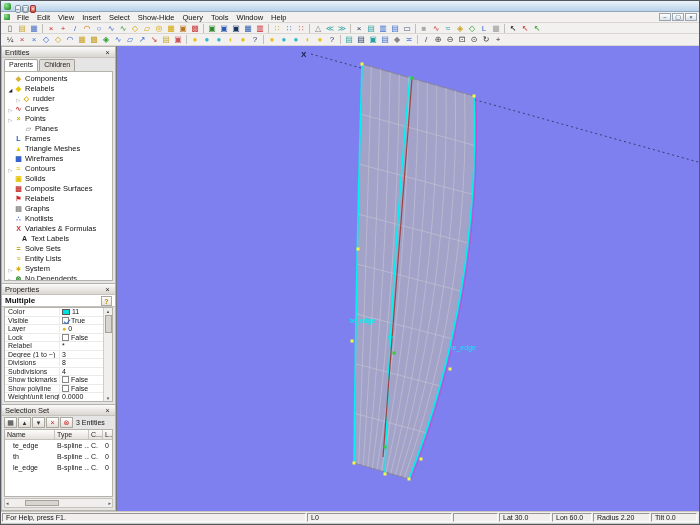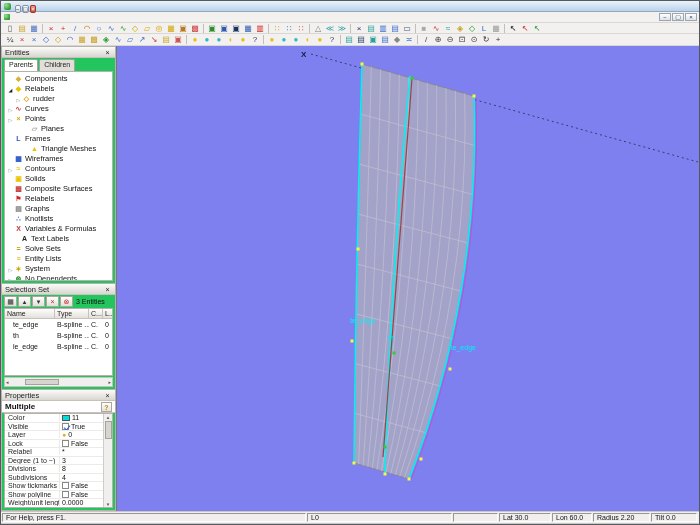--- a/index.html
+++ b/index.html
@@ -26,21 +26,21 @@
   
   .toolbar{height:11px;background:#f2f1ef;border-bottom:1px solid #dad7d2;display:flex;align-items:center;
     padding-left:3px;overflow:hidden;}
   .toolbar.r2{height:12px;}
   .tb-btn{width:12px;height:10px;display:flex;align-items:center;justify-content:center;
     font-size:8px;flex:none;}
   .tb-sep{width:1px;height:9px;background:#c2bfba;margin:0 2px;flex:none;}
   
   .main{display:flex;height:465px;background:#d6d3ce;}
   .dock{width:115px;display:flex;flex-direction:column;flex:none;}
-  .panel{background:#22c55e;border:1px solid #b5b2ac;border-top:none;display:flex;flex-direction:column;overflow:hidden;}
+  .panel{background:#e5e5e5;border:1px solid #b5b2ac;border-top:none;display:flex;flex-direction:column;overflow:hidden;}
   .panel.first{border-top:1px solid #b5b2ac;}
   .panel-header{height:11px;background:linear-gradient(#fbfbfa,#d9d6d1);display:flex;align-items:center;
     padding:0 3px;font-size:7.5px;color:#222;border-bottom:1px solid #c6c3bd;flex:none;}
   .panel-close{margin-left:auto;font-size:7px;width:9px;text-align:center;color:#222;line-height:9px;}
   
   .tabs{display:flex;padding:1px 2px 0;height:13px;flex:none;}
   .tab{font-size:7px;padding:0 4px;line-height:10px;border:1px solid #a5a29c;border-bottom:none;
     background:#e2dfda;border-radius:2px 2px 0 0;margin-right:1px;color:#222;}
   .tab.active{background:#fff;}
   .tree{flex:1;background:#fff;border:1px solid #b5b2ac;margin:0 2px 2px;overflow:hidden;padding-top:1px;}
@@ -97,20 +97,21 @@
 
 <div class="window">
 
   <div class="titlebar">
     <span class="app-icon"></span>
     <span id="title-btns"><span class="winbtn">−</span><span class="winbtn">▢</span><span class="winbtn close">×</span></span>
   </div>
 
   <div class="menubar">
     <span class="mdi-icon"></span>
+    <span id="menu-items"><span class="menu-item">File</span><span class="menu-item">Edit</span><span class="menu-item">View</span><span class="menu-item">Insert</span><span class="menu-item">Select</span><span class="menu-item">Show-Hide</span><span class="menu-item">Query</span><span class="menu-item">Tools</span><span class="menu-item">Window</span><span class="menu-item">Help</span></span>
     <span class="mdi-btns" id="mdi-btns">
         <span class="mdi-btn">−</span>
         <span class="mdi-btn">▢</span>
         <span class="mdi-btn">×</span>
       </span>
   </div>
 
   <div class="toolbar r1" id="tb1">
       <span class="tb-btn">
         <span style="color: rgb(85, 85, 85);">▯</span>
@@ -404,31 +405,31 @@
             <div class="tree-row" style="padding-left: 2px;">
               <span class="tree-arrow">▷</span>
               <span class="tree-ico" style="color: rgb(204, 51, 51);">∿</span>
               <span class="tree-label">Curves</span>
             </div>
             <div class="tree-row" style="padding-left: 2px;">
               <span class="tree-arrow">▷</span>
               <span class="tree-ico" style="color: rgb(216, 168, 0);">×</span>
               <span class="tree-label">Points</span>
             </div>
-            <div class="tree-row" style="padding-left: 18px;">
+            <div class="tree-row" style="padding-left: 12px;">
               <span class="tree-arrow"></span>
               <span class="tree-ico" style="color: rgb(168, 166, 164);">▱</span>
               <span class="tree-label">Planes</span>
             </div>
             <div class="tree-row" style="padding-left: 2px;">
               <span class="tree-arrow"></span>
               <span class="tree-ico" style="color: rgb(42, 86, 200);">L</span>
               <span class="tree-label">Frames</span>
             </div>
-            <div class="tree-row" style="padding-left: 18px;">
+            <div class="tree-row" style="padding-left: 2px;">
               <span class="tree-arrow"></span>
               <span class="tree-ico" style="color: rgb(232, 195, 0);">▲</span>
               <span class="tree-label">Triangle Meshes</span>
             </div>
             <div class="tree-row" style="padding-left: 2px;">
               <span class="tree-arrow"></span>
               <span class="tree-ico" style="color: rgb(42, 86, 200);">▦</span>
               <span class="tree-label">Wireframes</span>
             </div>
             <div class="tree-row" style="padding-left: 2px;">
@@ -483,20 +484,111 @@
             </div>
             <div class="tree-row" style="padding-left: 2px;">
               <span class="tree-arrow">▷</span>
               <span class="tree-ico" style="color: rgb(212, 165, 0);">∗</span>
               <span class="tree-label">System</span>
             </div>
             <div class="tree-row" style="padding-left: 2px;">
               <span class="tree-arrow">▷</span>
               <span class="tree-ico" style="color: rgb(42, 138, 42);">⊗</span>
               <span class="tree-label">No Dependents</span>
+            </div>
+          </div>
+      </div>
+
+      <div class="panel" style="height:121px">
+        <div class="panel-header">
+          <span>Properties</span>
+          <span class="panel-close">×</span>
+        </div>
+        <div class="props-title">
+          <span>Multiple</span>
+          <span class="props-help">?</span>
+        </div>
+        <div class="props-grid" id="props">
+            <div class="prop-row">
+              <span class="prop-name">Color</span>
+              <span class="prop-val">
+                <span class="swatch" style="background: rgb(0, 222, 222);"></span>
+                <span>11</span>
+              </span>
+            </div>
+            <div class="prop-row">
+              <span class="prop-name">Visible</span>
+              <span class="prop-val">
+                <span class="cb on"></span>
+                <span>True</span>
+              </span>
+            </div>
+            <div class="prop-row">
+              <span class="prop-name">Layer</span>
+              <span class="prop-val">
+                <span class="bulb">●</span>
+                <span>0</span>
+              </span>
+            </div>
+            <div class="prop-row">
+              <span class="prop-name">Lock</span>
+              <span class="prop-val">
+                <span class="cb"></span>
+                <span>False</span>
+              </span>
+            </div>
+            <div class="prop-row">
+              <span class="prop-name">Relabel</span>
+              <span class="prop-val">
+                <span>*</span>
+              </span>
+            </div>
+            <div class="prop-row">
+              <span class="prop-name">Degree (1 to ~)</span>
+              <span class="prop-val">
+                <span>3</span>
+              </span>
+            </div>
+            <div class="prop-row">
+              <span class="prop-name">Divisions</span>
+              <span class="prop-val">
+                <span>8</span>
+              </span>
+            </div>
+            <div class="prop-row">
+              <span class="prop-name">Subdivisions</span>
+              <span class="prop-val">
+                <span>4</span>
+              </span>
+            </div>
+            <div class="prop-row">
+              <span class="prop-name">Show tickmarks</span>
+              <span class="prop-val">
+                <span class="cb"></span>
+                <span>False</span>
+              </span>
+            </div>
+            <div class="prop-row">
+              <span class="prop-name">Show polyline</span>
+              <span class="prop-val">
+                <span class="cb"></span>
+                <span>False</span>
+              </span>
+            </div>
+            <div class="prop-row">
+              <span class="prop-name">Weight/unit length</span>
+              <span class="prop-val">
+                <span>0.0000</span>
+              </span>
+            </div>
+            <div class="vscroll">
+              <span>▴</span>
+              <span class="vthumb"></span>
+              <span class="vsp"></span>
+              <span>▾</span>
             </div>
           </div>
       </div>
 
       <div class="panel" style="height:106px">
         <div class="panel-header">
           <span>Selection Set</span>
           <span class="panel-close">×</span>
         </div>
         <div class="ss-toolbar" id="ss-toolbar">
@@ -532,111 +624,20 @@
               <span class="ss-cell" style="width: 14px; padding-left: 2px;">C.</span>
               <span class="ss-cell" style="width: 12px; padding-left: 2px;">0</span>
             </div>
           </div>
         <div class="hscroll">
           <span>◂</span>
           <span class="hthumb"></span>
           <span class="hsp"></span>
           <span>▸</span>
         </div>
-      </div>
-
-      <div class="panel" style="height:121px">
-        <div class="panel-header">
-          <span>Properties</span>
-          <span class="panel-close">×</span>
-        </div>
-        <div class="props-title">
-          <span>Multiple</span>
-          <span class="props-help">?</span>
-        </div>
-        <div class="props-grid" id="props">
-            <div class="prop-row">
-              <span class="prop-name">Color</span>
-              <span class="prop-val">
-                <span class="swatch" style="background: rgb(0, 222, 222);"></span>
-                <span>11</span>
-              </span>
-            </div>
-            <div class="prop-row">
-              <span class="prop-name">Visible</span>
-              <span class="prop-val">
-                <span class="cb on"></span>
-                <span>True</span>
-              </span>
-            </div>
-            <div class="prop-row">
-              <span class="prop-name">Layer</span>
-              <span class="prop-val">
-                <span class="bulb">●</span>
-                <span>0</span>
-              </span>
-            </div>
-            <div class="prop-row">
-              <span class="prop-name">Lock</span>
-              <span class="prop-val">
-                <span class="cb"></span>
-                <span>False</span>
-              </span>
-            </div>
-            <div class="prop-row">
-              <span class="prop-name">Relabel</span>
-              <span class="prop-val">
-                <span>*</span>
-              </span>
-            </div>
-            <div class="prop-row">
-              <span class="prop-name">Degree (1 to ~)</span>
-              <span class="prop-val">
-                <span>3</span>
-              </span>
-            </div>
-            <div class="prop-row">
-              <span class="prop-name">Divisions</span>
-              <span class="prop-val">
-                <span>8</span>
-              </span>
-            </div>
-            <div class="prop-row">
-              <span class="prop-name">Subdivisions</span>
-              <span class="prop-val">
-                <span>4</span>
-              </span>
-            </div>
-            <div class="prop-row">
-              <span class="prop-name">Show tickmarks</span>
-              <span class="prop-val">
-                <span class="cb"></span>
-                <span>False</span>
-              </span>
-            </div>
-            <div class="prop-row">
-              <span class="prop-name">Show polyline</span>
-              <span class="prop-val">
-                <span class="cb"></span>
-                <span>False</span>
-              </span>
-            </div>
-            <div class="prop-row">
-              <span class="prop-name">Weight/unit length</span>
-              <span class="prop-val">
-                <span>0.0000</span>
-              </span>
-            </div>
-            <div class="vscroll">
-              <span>▴</span>
-              <span class="vthumb"></span>
-              <span class="vsp"></span>
-              <span>▾</span>
-            </div>
-          </div>
       </div>
 
     </div>
     <div class="viewport" id="viewport" style="background: rgb(127, 128, 240);">
         <svg width="582" height="465" viewBox="0 0 582 465">
           <line x1="194" y1="8" x2="581" y2="116" stroke="#3a3a70" stroke-width="1" stroke-dasharray="2 3"></line>
           <polygon points="357.0,50.0 357.5,74.8 357.4,99.4 356.7,123.9 355.4,148.4 353.4,172.7 350.9,196.9 347.8,221.0 344.0,245.0 339.6,268.9 334.7,292.7 329.1,316.3 322.9,339.9 316.1,363.3 308.7,386.7 300.6,409.9 292.0,433.0 237.0,417.0 237.3,392.2 237.6,367.3 237.9,342.5 238.3,317.6 238.6,292.7 239.1,267.8 239.5,242.9 240.0,218.0 240.5,193.1 241.1,168.1 241.6,143.1 242.3,118.1 242.9,93.1 243.6,68.1 244.3,43.1 245.0,18.0" fill="#a3a2c8" stroke="#84839e" stroke-width="1"></polygon>
           <line x1="243.5625" y1="68.09375" x2="357.40625" y2="99.40625" stroke="#c2c1d4" stroke-width="0.7"></line>
           <line x1="242.25" y1="118.125" x2="355.375" y2="148.375" stroke="#c2c1d4" stroke-width="0.7"></line>
           <line x1="241.0625" y1="168.09375" x2="350.90625" y2="196.90625" stroke="#c2c1d4" stroke-width="0.7"></line>

